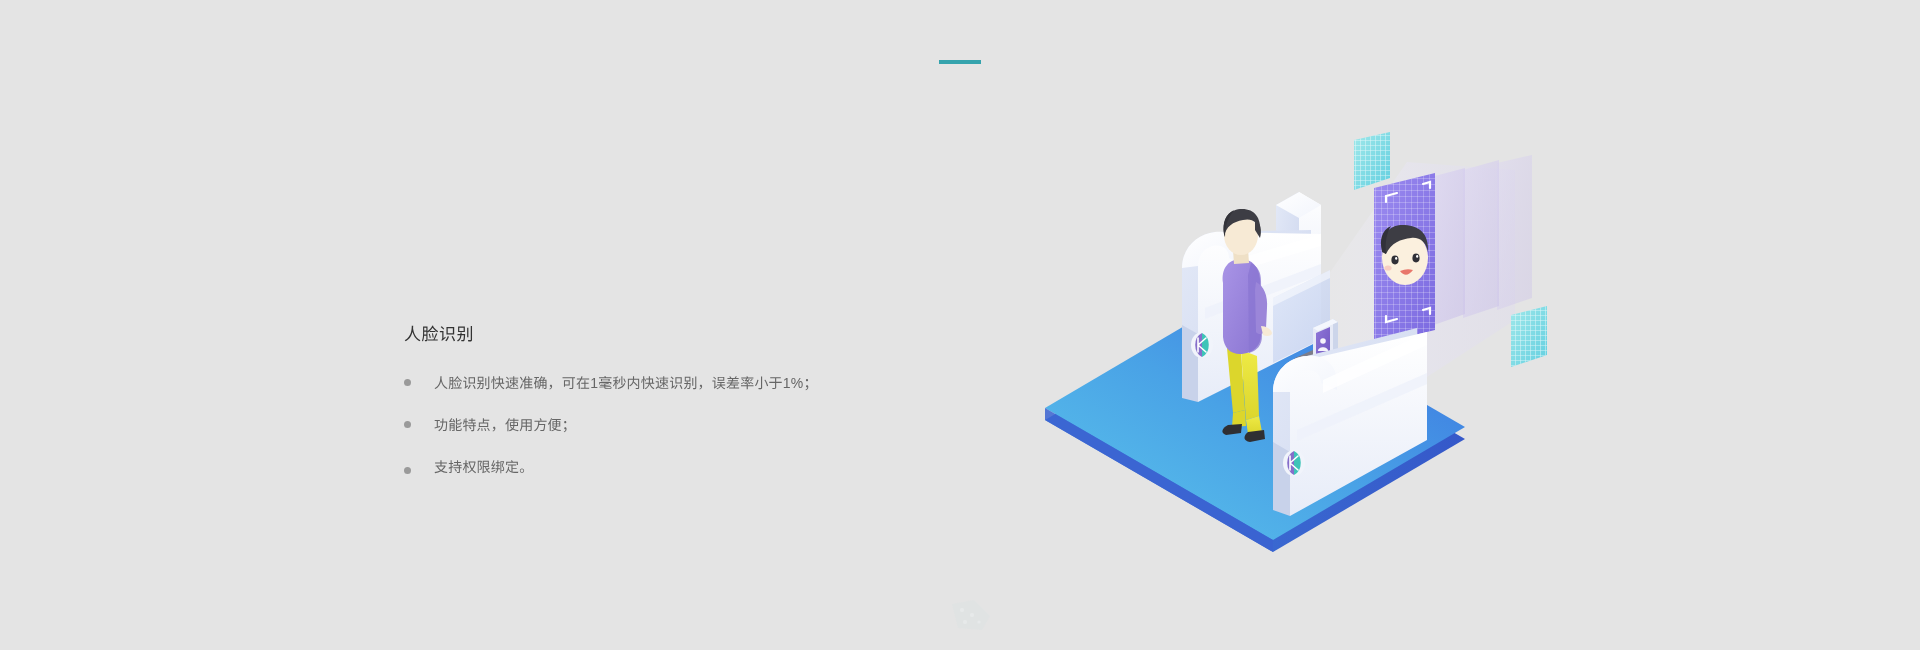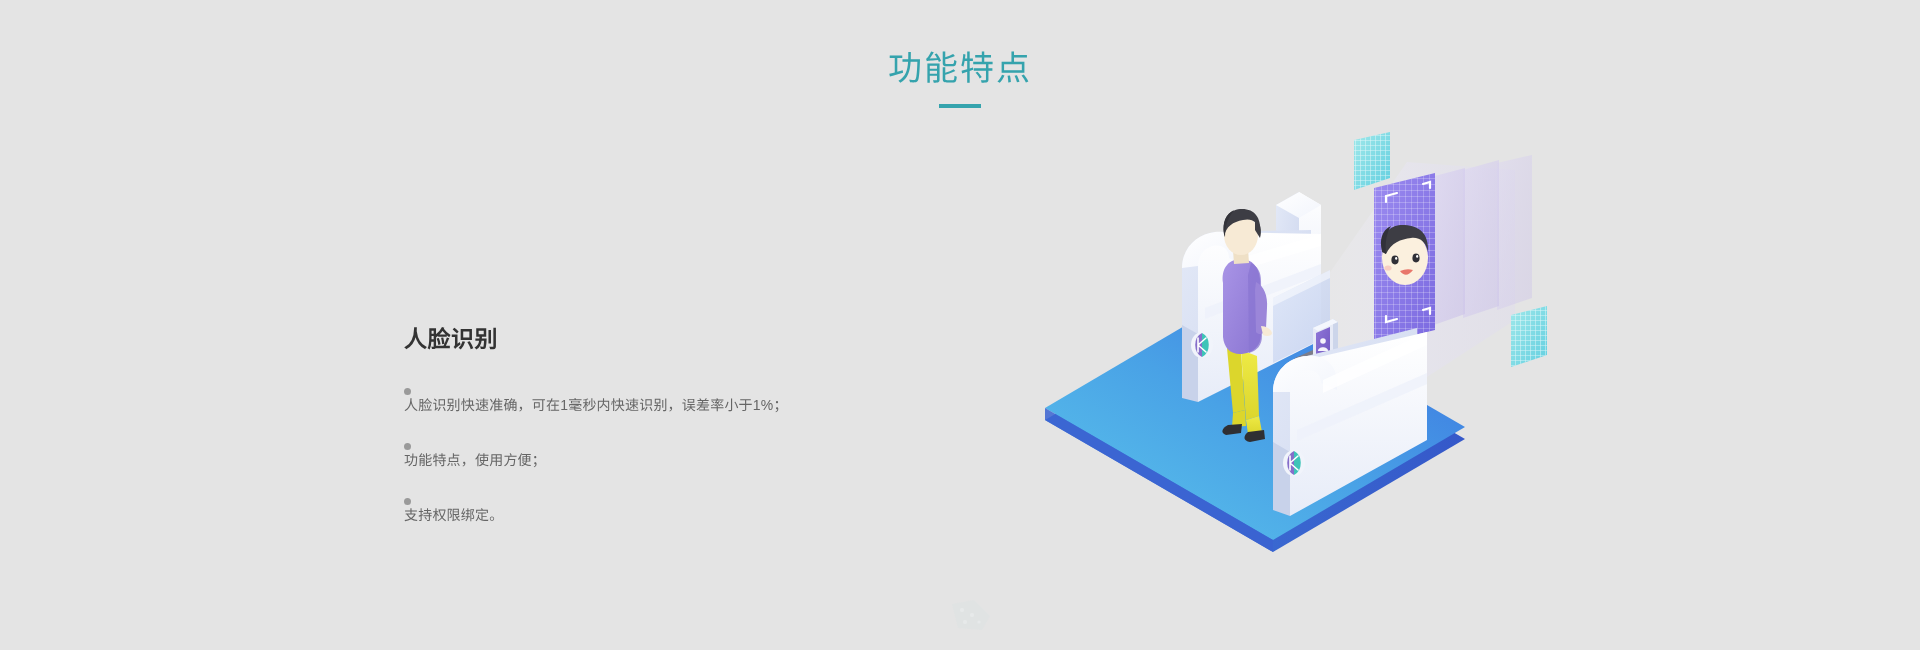--- a/index.html
+++ b/index.html
@@ -48,38 +48,37 @@
   }
 
   
   .feature-block {
     position: absolute;
     left: 404px;
     top: 320px;
     width: 520px;
   }
   .feature-heading {
-    font-size: 23px;
-    font-weight: bold;
+    font-size: 17px;
+    font-weight: normal;
     color: #333333;
     margin: 0 0 28px 0;
     letter-spacing: .5px;
   }
   .feature-list {
     list-style: none;
     margin: 0;
     padding: 0;
   }
   .feature-item {
     display: flex;
     align-items: flex-start;
     margin-bottom: 22px;
-    flex-direction: column;
-  }
-  .feature-item:last-child { margin-bottom: 0; }
+  }
+  .feature-item:last-child { margin-bottom: 0; align-items: center; }
   .feature-bullet {
     width: 7px;
     height: 7px;
     border-radius: 50%;
     background: #9a9a9a;
     flex: 0 0 auto;
     margin-top: 6px;
     margin-right: 23px;
   }
   .feature-text {
@@ -112,21 +111,20 @@
     height: 34px;
     opacity: .35;
   }
 </style>
 </head>
 <body>
 
 <div class="page">
 
   <div class="section-title-wrap">
-    <h2 class="section-title">功能特点</h2>
     <div class="section-title-rule"></div>
   </div>
 
   <div class="feature-block">
     <h3 class="feature-heading">人脸识别</h3>
 
     <ul class="feature-list">
       <li class="feature-item">
         <span class="feature-bullet"></span>
         <span class="feature-text">人脸识别快速准确，可在1毫秒内快速识别，误差率小于1%；</span>

